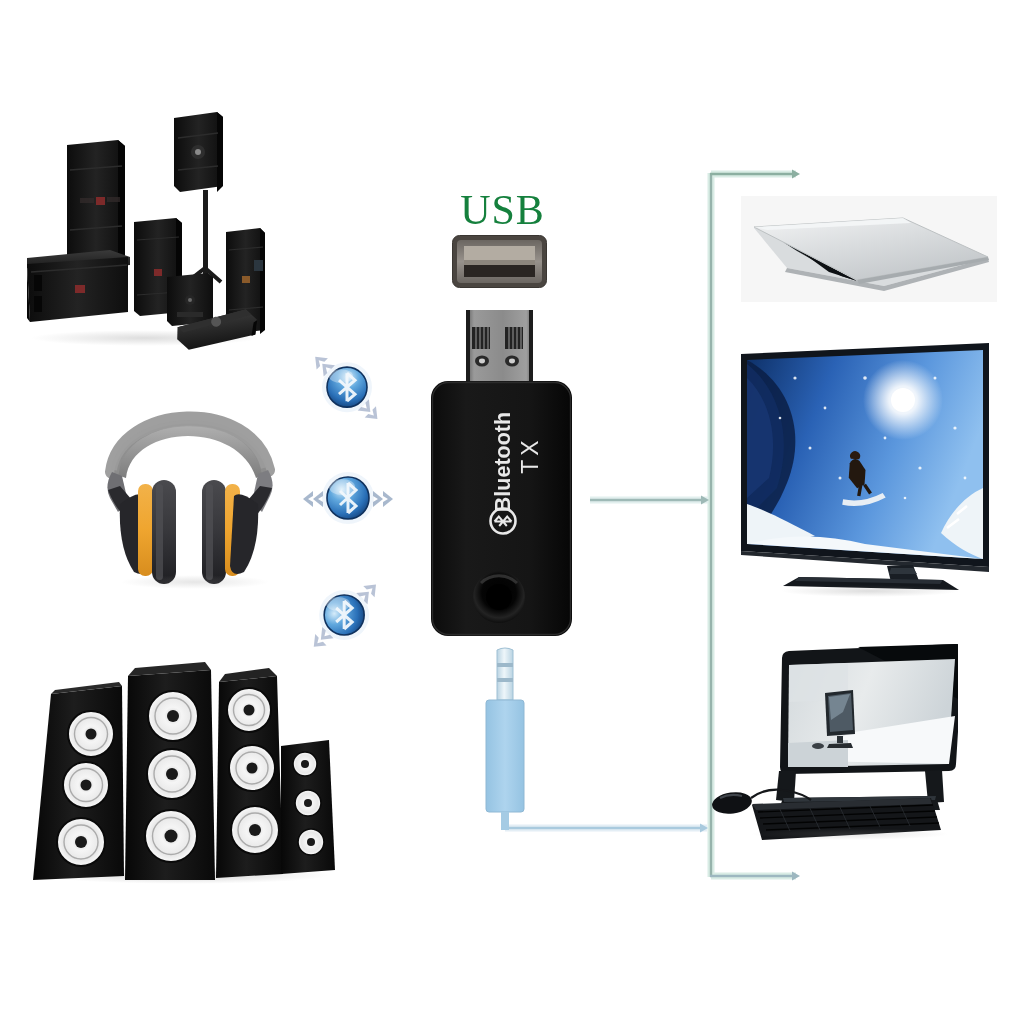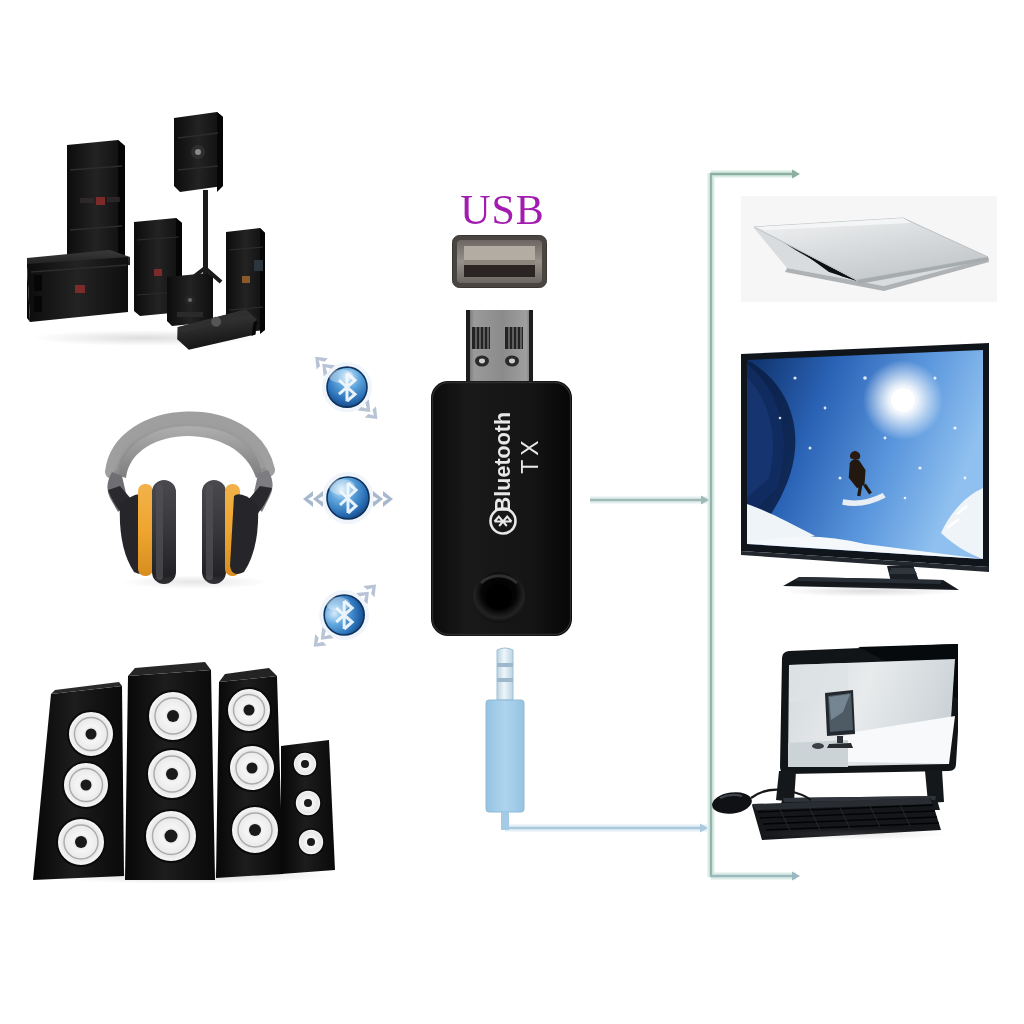--- a/index.html
+++ b/index.html
@@ -24,21 +24,21 @@
     <path d="M590,500 L708,500" stroke="#e2efee" stroke-width="7"></path>
     <path d="M590,500 L703,500" stroke="#9eb9b6" stroke-width="2.6"></path>
     <path d="M701,495.5 L709,500 L701,504.5 Z" fill="#9eb9b6" stroke="none"></path>
 
     <path d="M505,828 L707,828" stroke="#e4eef5" stroke-width="7"></path>
     <path d="M505,828 L702,828" stroke="#a9cade" stroke-width="2.6"></path>
     <path d="M700,823.5 L708,828 L700,832.5 Z" fill="#a9cade" stroke="none"></path>
   </g>
 </svg>
 
-<div class="abs" style="left:440px;top:186px;width:125px;height:42px;color:#a21caf;font-family:'Liberation Serif',serif;font-size:42px;text-align:center;letter-spacing:1px;">USB</div>
+<div class="abs" style="left:440px;top:186px;width:125px;height:42px;color:#15803d;font-family:'Liberation Serif',serif;font-size:42px;text-align:center;letter-spacing:1px;">USB</div>
 <svg class="abs" style="left:452px;top:235px;" width="96" height="54" viewBox="0 0 96 54">
   <defs>
     <linearGradient id="pframe" x1="0" y1="0" x2="0" y2="1">
       <stop offset="0" stop-color="#6b6661"></stop>
         <stop offset="0.5" stop-color="#97918b"></stop>
         <stop offset="1" stop-color="#6b6661"></stop>
     </linearGradient>
   </defs>
   <rect x="0.5" y="0.5" width="94" height="52" rx="7" fill="#4a4540" stroke="#3a3632" stroke-width="1"></rect>
   <rect x="5" y="5" width="85" height="43" rx="4" fill="url(#pframe)"></rect>

